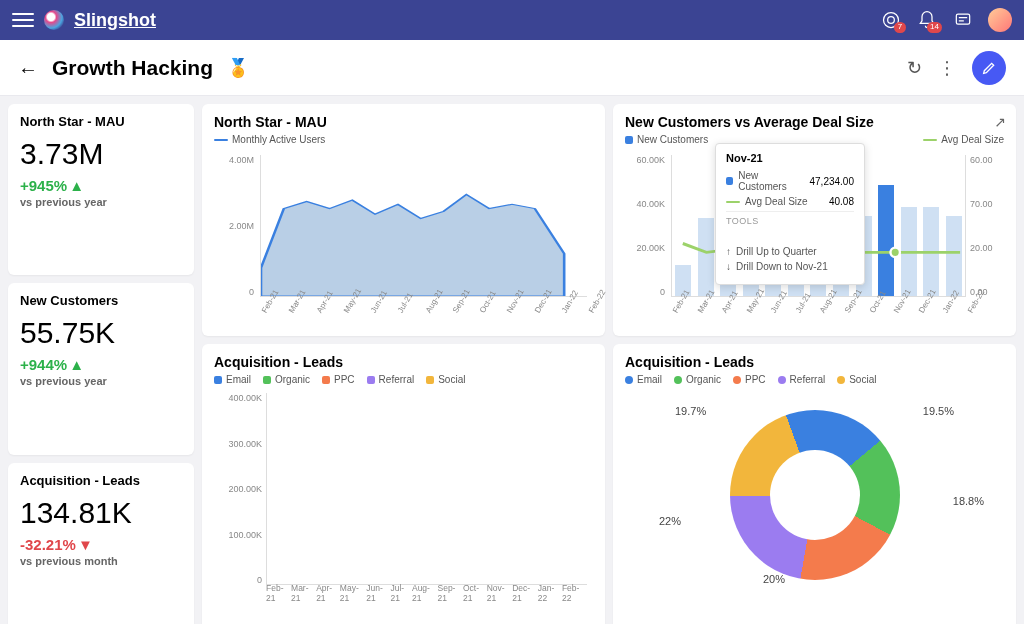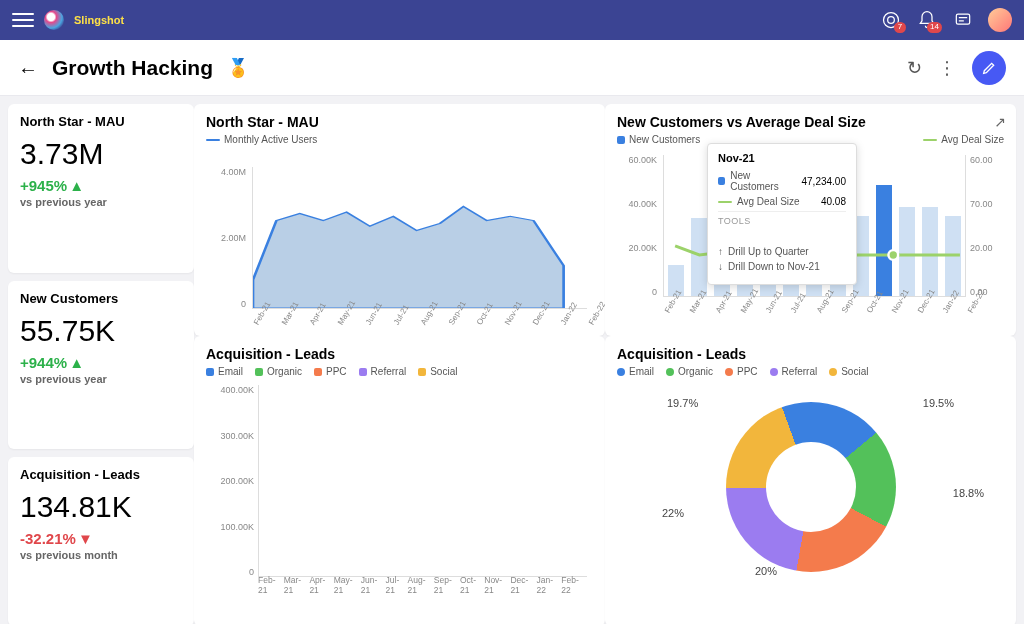--- a/index.html
+++ b/index.html
@@ -5,59 +5,59 @@
 * { box-sizing: border-box; margin: 0; padding: 0; }
 body { font-family: -apple-system, BlinkMacSystemFont, 'Segoe UI', sans-serif; background: #f2f2f5; width: 1024px; height: 624px; overflow: hidden; }
 
 
 .topbar { height: 40px; background: #3b4493; display: flex; align-items: center; padding: 0 12px; justify-content: space-between; }
 .tb-left { display: flex; align-items: center; gap: 10px; }
 .tb-right { display: flex; align-items: center; gap: 14px; }
 .burger { width: 22px; display:flex; flex-direction:column; gap:4px; cursor:pointer; }
 .burger span { height:2px; background:#fff; border-radius:1px; }
 .logo-mark { width:20px; height:20px; border-radius:50%; background: radial-gradient(circle at 35% 35%, #fff 20%, #e5498b 30%, #4aa5e0 60%, #3b4493 80%); }
-.logo-txt { color:#fde047; font-weight:700; font-size:11px; }
+.logo-txt { color:#ffffff; font-weight:700; font-size:18px;text-decoration:underline; }
 .icon-btn { position:relative; width:22px; height:22px; display:flex; align-items:center; justify-content:center; cursor:pointer; }
 .icon-btn svg { width:20px; height:20px; }
 .badge { position:absolute; bottom:-2px; right:-4px; background:#e0474b; color:#fff; font-size:8px; border-radius:8px; padding:1px 3px; min-width:12px; text-align:center; line-height:1.1; }
 .avatar { width:24px; height:24px; border-radius:50%; background: linear-gradient(135deg, #fc9, #f77); }
 
 
 .title-row { height:56px; background:#fff; display:flex; align-items:center; padding:0 18px; justify-content:space-between; border-bottom:1px solid #e9e9ee; }
 .title-left { display:flex; align-items:center; gap:14px; }
 .back-arrow { font-size:20px; cursor:pointer; }
 .page-title { font-size:21px; font-weight:700; }
 .ribbon-icon { color:#e6a23c; font-size:18px; }
 .title-right { display:flex; align-items:center; gap:16px; }
 .refresh, .kebab { cursor:pointer; font-size:18px; color:#555; }
 .edit-fab { width:34px; height:34px; border-radius:50%; background:#4759f4; display:flex; align-items:center; justify-content:center; color:#fff; cursor:pointer; }
 
 
-.grid { display:grid; grid-template-columns: 186px 1fr 1fr; grid-template-rows: 232px 290px; padding:8px; height:528px; }
+.grid { display:grid; grid-template-columns: 186px 1fr 1fr; grid-template-rows: 232px 290px; gap:8px; padding:8px; height:528px; }
 .leftcol { display:flex; flex-direction:column; gap:8px; grid-row:1/3; }
 .card { background:#fff; border-radius:6px; padding:10px 12px; box-shadow:0 1px 2px rgba(0,0,0,.05); position:relative; }
 .kpi { flex:1; display:flex; flex-direction:column; justify-content:flex-start; }
 .kpi h4 { font-size:13px; font-weight:700; margin-bottom:8px; }
 .kpi .big { font-size:30px; font-weight:400; margin-bottom:6px; }
 .kpi .delta { font-size:15px; font-weight:600; display:flex; align-items:center; gap:2px; }
 .kpi .delta.up { color:#2cb14a; }
 .kpi .delta.down { color:#e0474b; }
 .kpi .sub { font-size:11px; color:#666; margin-top:2px;font-weight:bold; }
 
 .chart-card h4 { font-size:14px; font-weight:700; }
 .legend { display:flex; gap:12px; flex-wrap:wrap; font-size:10px; color:#555; margin-top:4px; }
 .lg { display:flex; align-items:center; gap:4px; }
 .sw { width:8px; height:8px; border-radius:2px; }
 .sw.round { border-radius:50%; }
 .sw.line { width:14px; height:2px; border-radius:1px; }
 
 .expand { position:absolute; right:10px; top:10px; cursor:pointer; color:#666; font-size:14px; }
 
 
-.area-wrap { position:relative; height:170px; margin-top:16px; }
+.area-wrap { position:relative; height:170px; margin-top:4px; }
 .ylabels { position:absolute; left:0; top:6px; bottom:22px; width:40px; display:flex; flex-direction:column; justify-content:space-between; font-size:9px; color:#888; text-align:right; }
 .xlabels { position:absolute; bottom:0; left:46px; right:6px; display:flex; justify-content:space-between; font-size:8px; color:#888; }
 .xlabels span { transform:rotate(-60deg); transform-origin:top left; white-space:nowrap; width:0; }
 .plot { position:absolute; left:46px; right:6px; top:6px; bottom:22px; border-left:1px solid #ddd; border-bottom:1px solid #ddd; }
 
 
 .combo-wrap { position:relative; height:170px; margin-top:4px; }
 .ylabels-r { position:absolute; right:0; top:6px; bottom:22px; width:34px; display:flex; flex-direction:column; justify-content:space-between; font-size:9px; color:#888; text-align:left; }
 .combo-plot { position:absolute; left:46px; right:38px; top:6px; bottom:22px; border-left:1px solid #ddd; border-bottom:1px solid #ddd; border-right:1px solid #ddd; display:flex; align-items:flex-end; justify-content:space-around; }
 .cbar { width:16px; background:#cfe0f3; position:relative; }
@@ -453,17 +453,17 @@
         <div class="lg">
           <span class="sw round" style="background:#f2b63c"></span>
           <span>Social</span>
         </div>
       </div>
     <div class="donut-wrap">
       <div class="donut" id="donut" style="background: conic-gradient(from -20deg, rgb(58, 128, 224) 0%, rgb(58, 128, 224) 19.5%, rgb(83, 193, 90) 19.5%, rgb(83, 193, 90) 38.3%, rgb(244, 123, 76) 38.3%, rgb(244, 123, 76) 58.3%, rgb(155, 124, 240) 58.3%, rgb(155, 124, 240) 80.3%, rgb(242, 182, 60) 80.3%, rgb(242, 182, 60) 100%);"></div>
       <span class="dlabel" style="top:20px;right:50px">19.5%</span>
       <span class="dlabel" style="top:110px;right:20px">18.8%</span>
       <span class="dlabel" style="bottom:20px;left:138px">20%</span>
-      <span class="dlabel" style="top:130px;left:45px">22%</span>
+      <span class="dlabel" style="top:130px;left:34px">22%</span>
       <span class="dlabel" style="top:20px;left:50px">19.7%</span>
     </div>
   </div>
 </div>
 
 </body></html>

